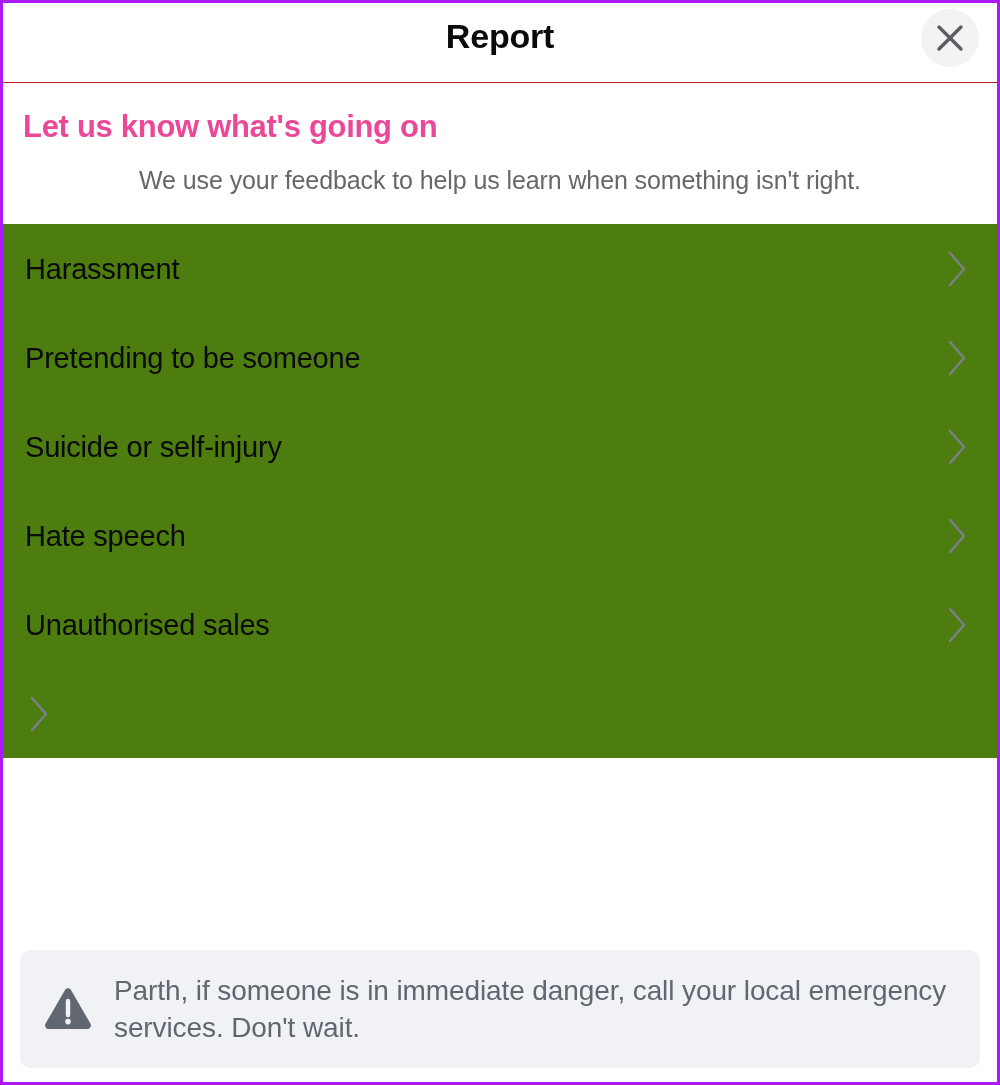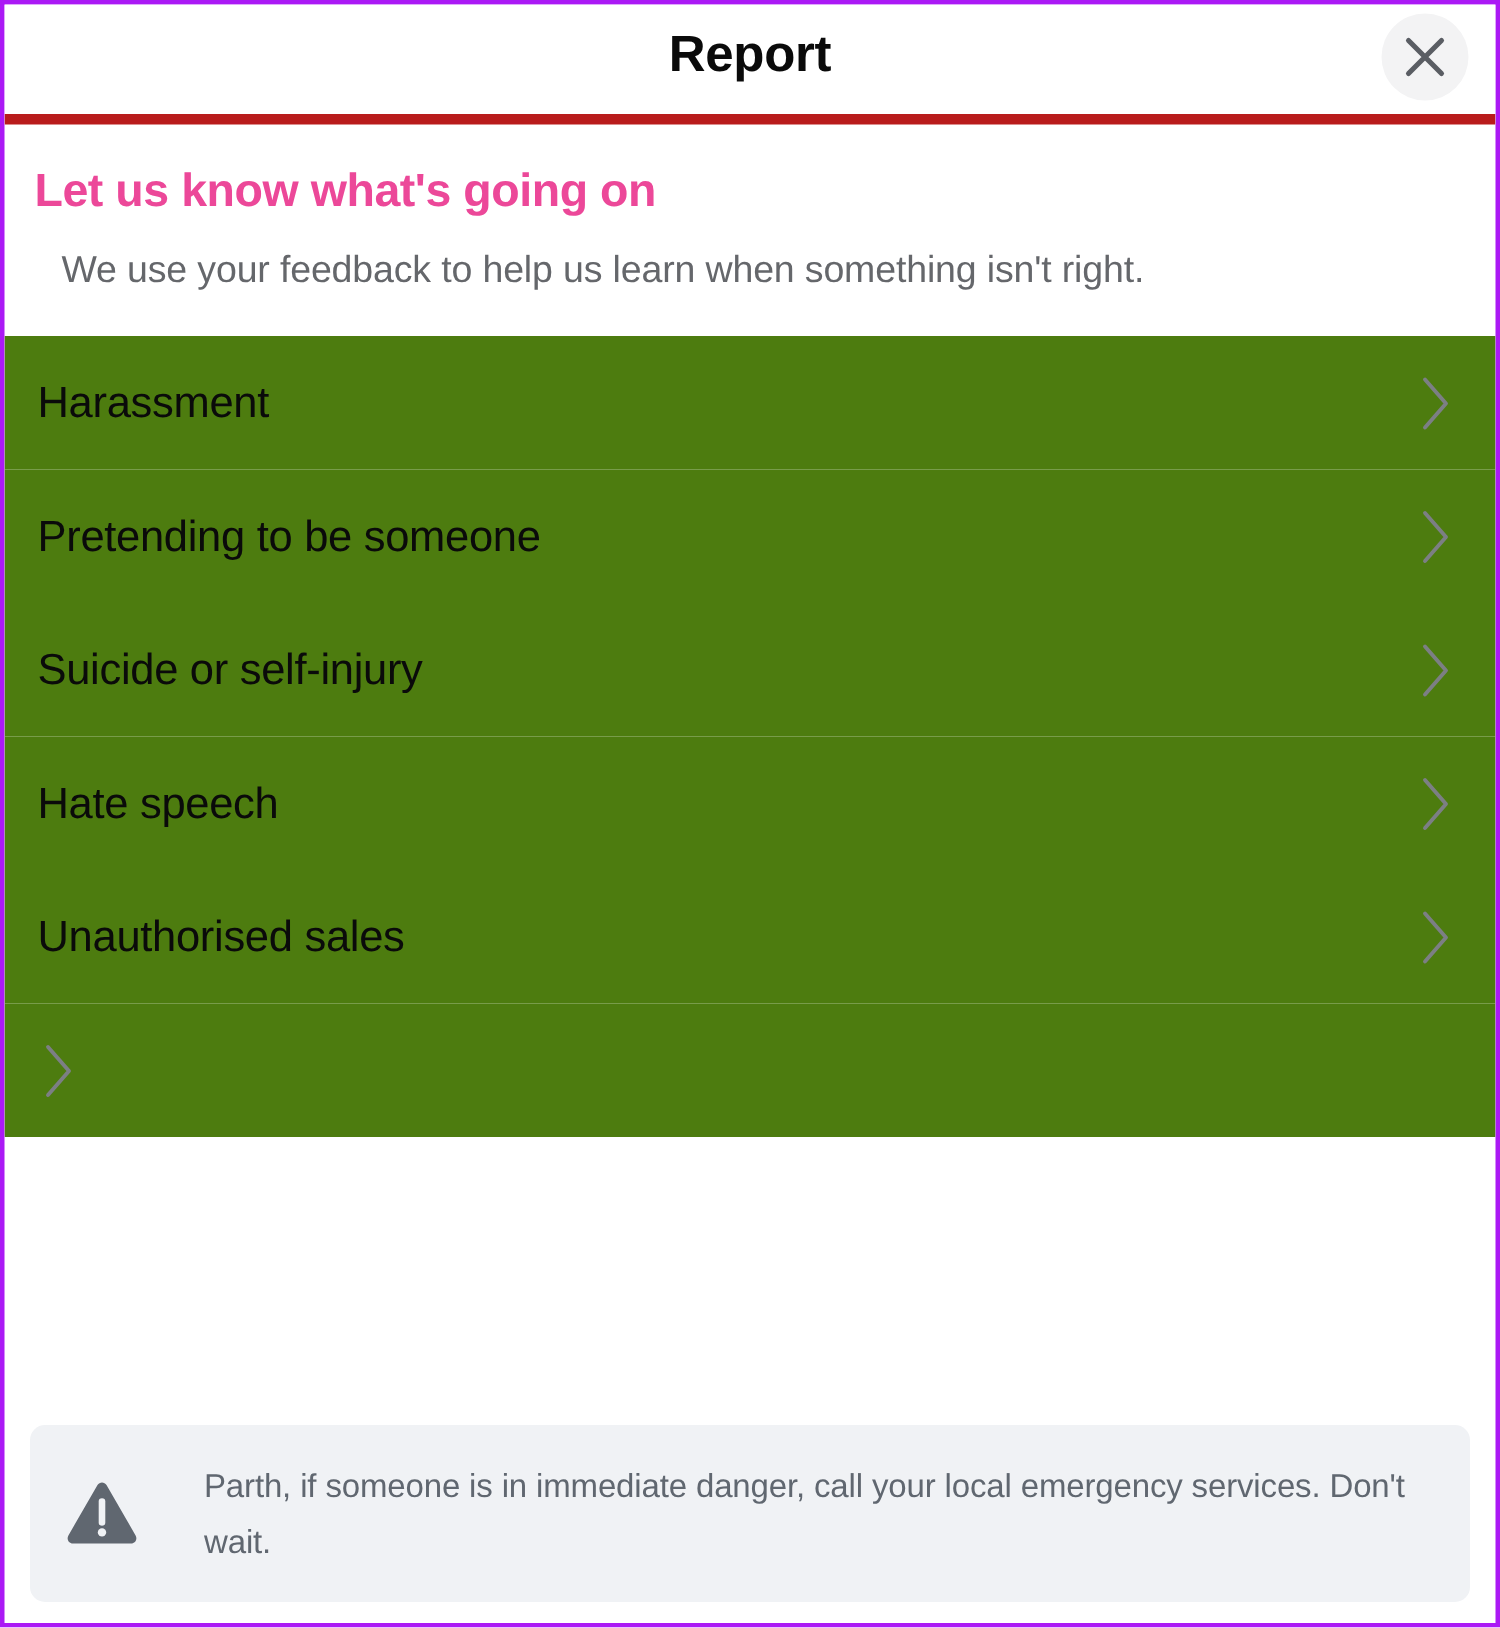--- a/index.html
+++ b/index.html
@@ -22,21 +22,21 @@
     border-bottom: 3px solid #ab19f5;
     border-top: 3px solid #ab19f5;
     overflow: hidden;
   }
 
   
   .header {
     position: relative;
     height: 80px;
     background: #ffffff;
-    border-bottom: 7px solid #b91c1c;
+    border-bottom: 1px solid #b91c1c;
     box-sizing: border-box;
   }
   .header-title {
     position: absolute;
     left: 0;
     right: 0;
     top: 13px;
     text-align: center;
     font-size: 34px;
     font-weight: bold;
@@ -69,22 +69,23 @@
     color: #ec4899;
     letter-spacing: -0.3px;
     line-height: 38px;
     margin: 0;
   }
   .intro-sub {
     font-size: 25px;
     font-weight: normal;
     color: #65676b;
     line-height: 32px;
-    margin: 18px 0 0 18px;
+    margin: 18px 0 0 2px;
     letter-spacing: -0.1px;
+    text-align: center;
   }
 
   
   .reason-list {
     margin-top: 28px;
   }
   .reason-row {
     position: relative;
     height: 89px;
     display: flex;
@@ -129,25 +130,24 @@
     flex: 0 0 auto;
     width: 52px;
     margin-right: 20px;
     display: flex;
     align-items: center;
     justify-content: center;
   }
   .warning-icon svg { display: block; }
   .warning-text {
     flex: 1;
-    font-size: 22px;
+    font-size: 28px;
     color: #606770;
     line-height: 37px;
     letter-spacing: -0.1px;
-    margin-left: 22px;
   }
 </style>
 </head>
 <body>
 
 <div id="screen">
 
   <div class="header">
     <div class="header-title">Report</div>
     <div class="close-button">

